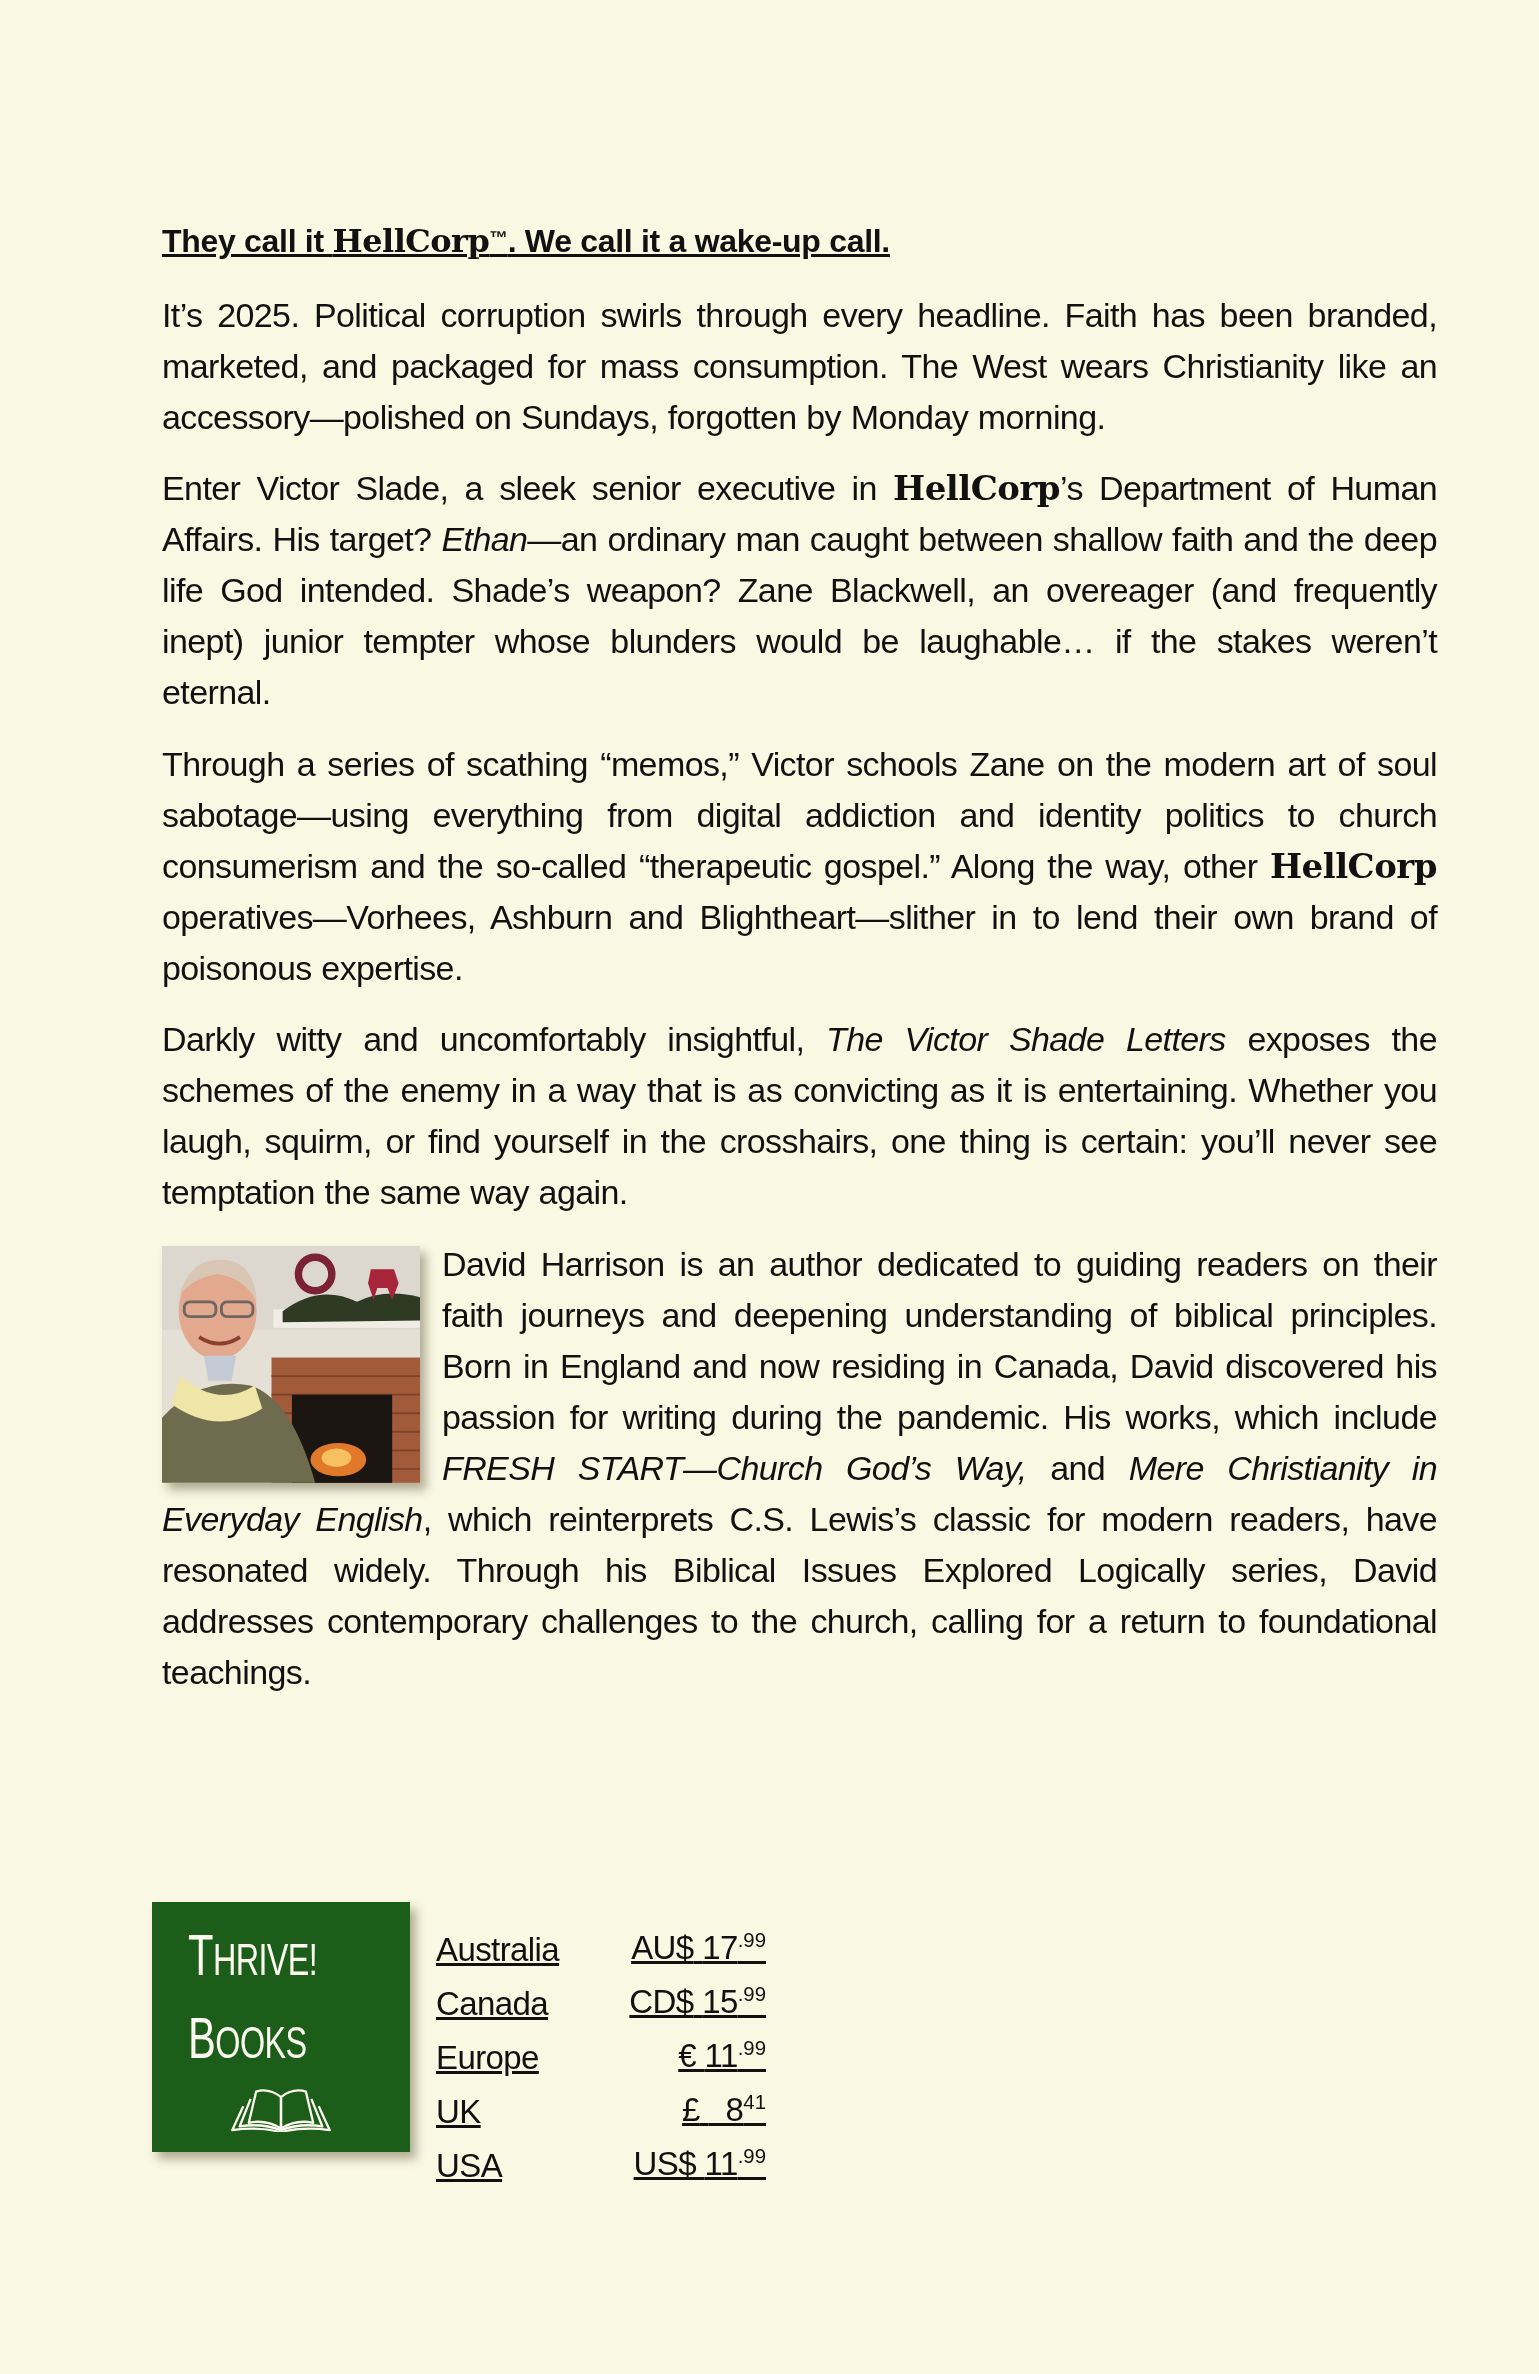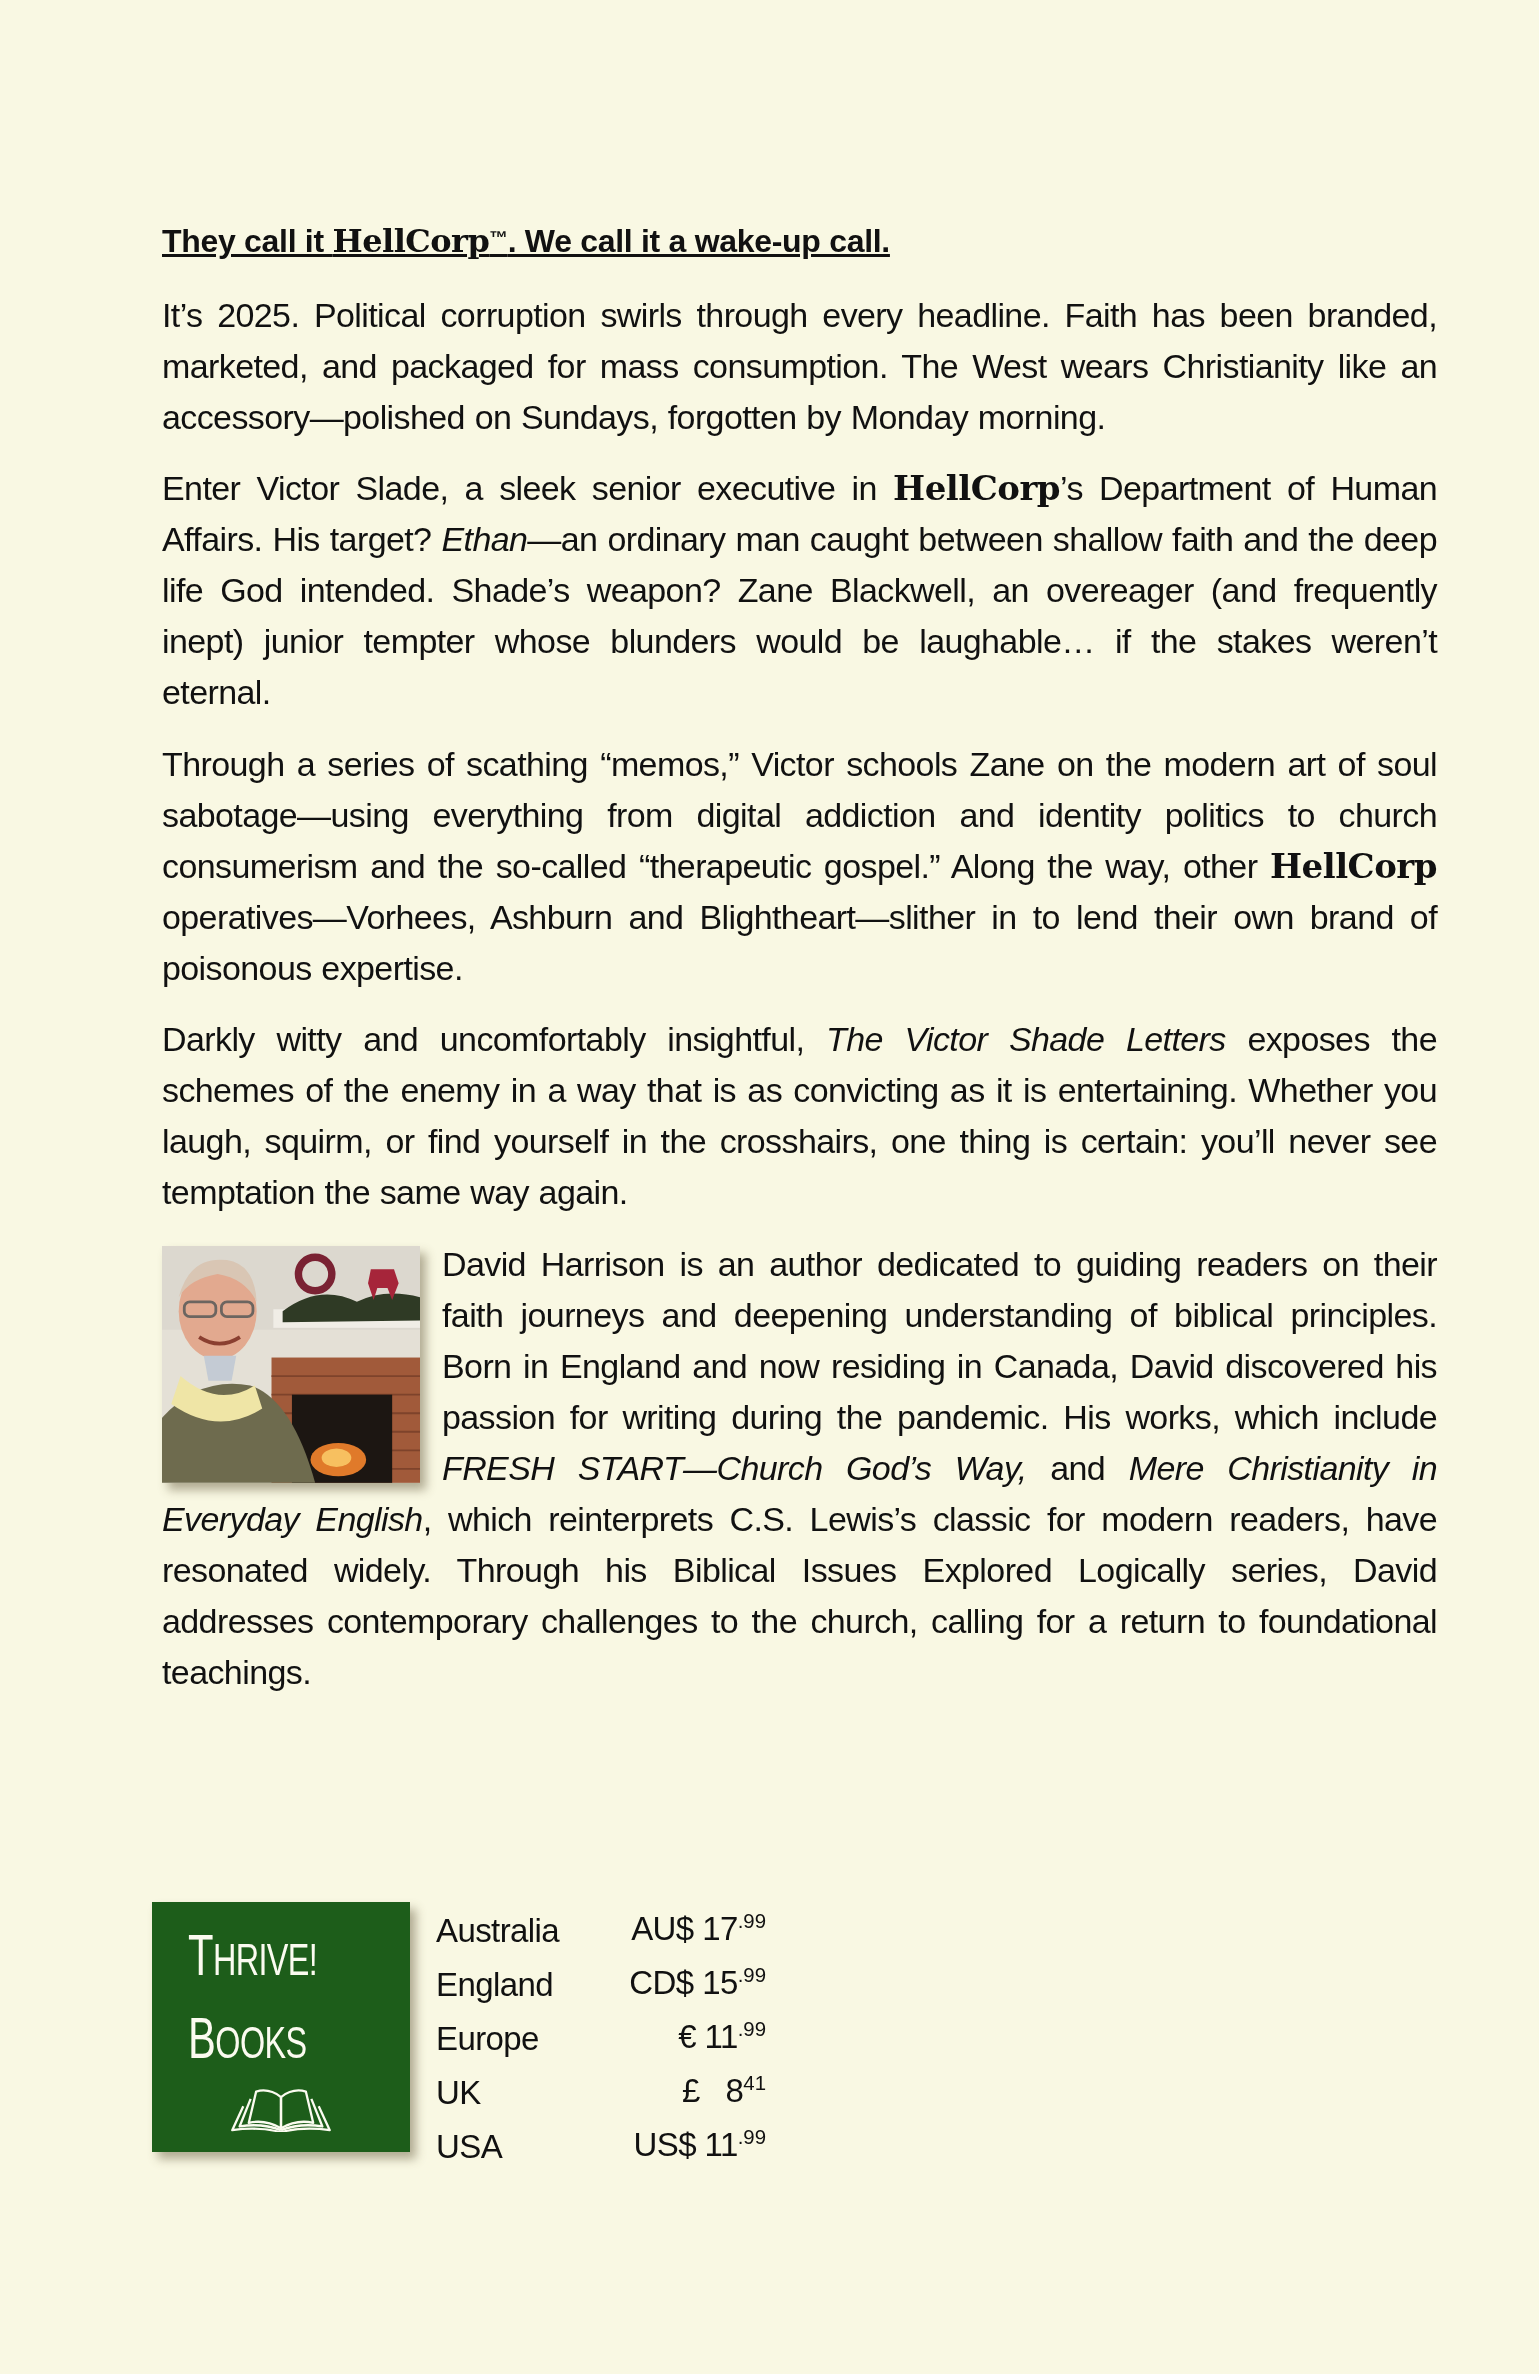--- a/index.html
+++ b/index.html
@@ -101,24 +101,25 @@
     .book-icon {
       position: absolute;
       left: 76px;
       top: 184px;
       width: 106px;
       height: 46px;
     }
 
     .price-table {
       margin-left: 26px;
-      margin-top: 2px;
+      margin-top: 21px;
       border-collapse: collapse;
       font-size: 33px;
       letter-spacing: -0.6px;
+      text-decoration: underline;
     }
     .price-table td {
       padding: 0;
       height: 50px;
       vertical-align: middle;
       line-height: 50px;
     }
     .price-table td.region { width: 182px; }
     .price-table td.price {
       text-align: right;
@@ -199,21 +200,21 @@
     </svg>
   </div>
 
   <table class="price-table">
     <tbody>
       <tr>
         <td class="region">Australia</td>
         <td class="price"><span>AU$</span> <span>17</span><span class="cents">.99</span></td>
       </tr>
       <tr>
-        <td class="region">England</td>
+        <td class="region">Canada</td>
         <td class="price"><span>CD$</span> <span>15</span><span class="cents">.99</span></td>
       </tr>
       <tr>
         <td class="region">Europe</td>
         <td class="price"><span>€</span> <span>11</span><span class="cents">.99</span></td>
       </tr>
       <tr>
         <td class="region">UK</td>
         <td class="price"><span>£</span> <span>  8</span><span class="cents">41</span></td>
       </tr>

